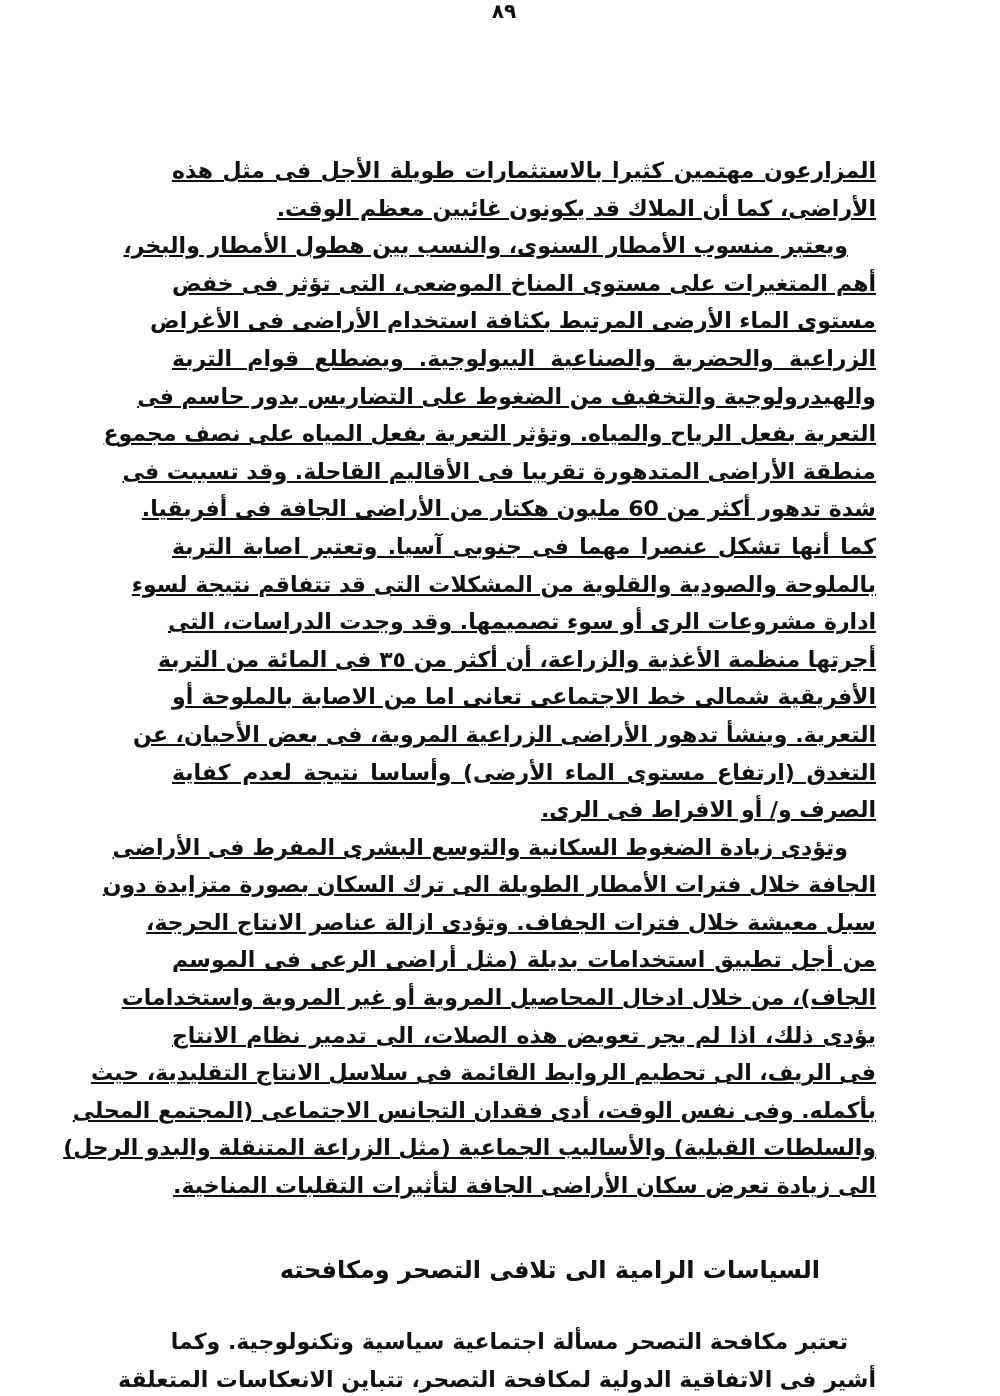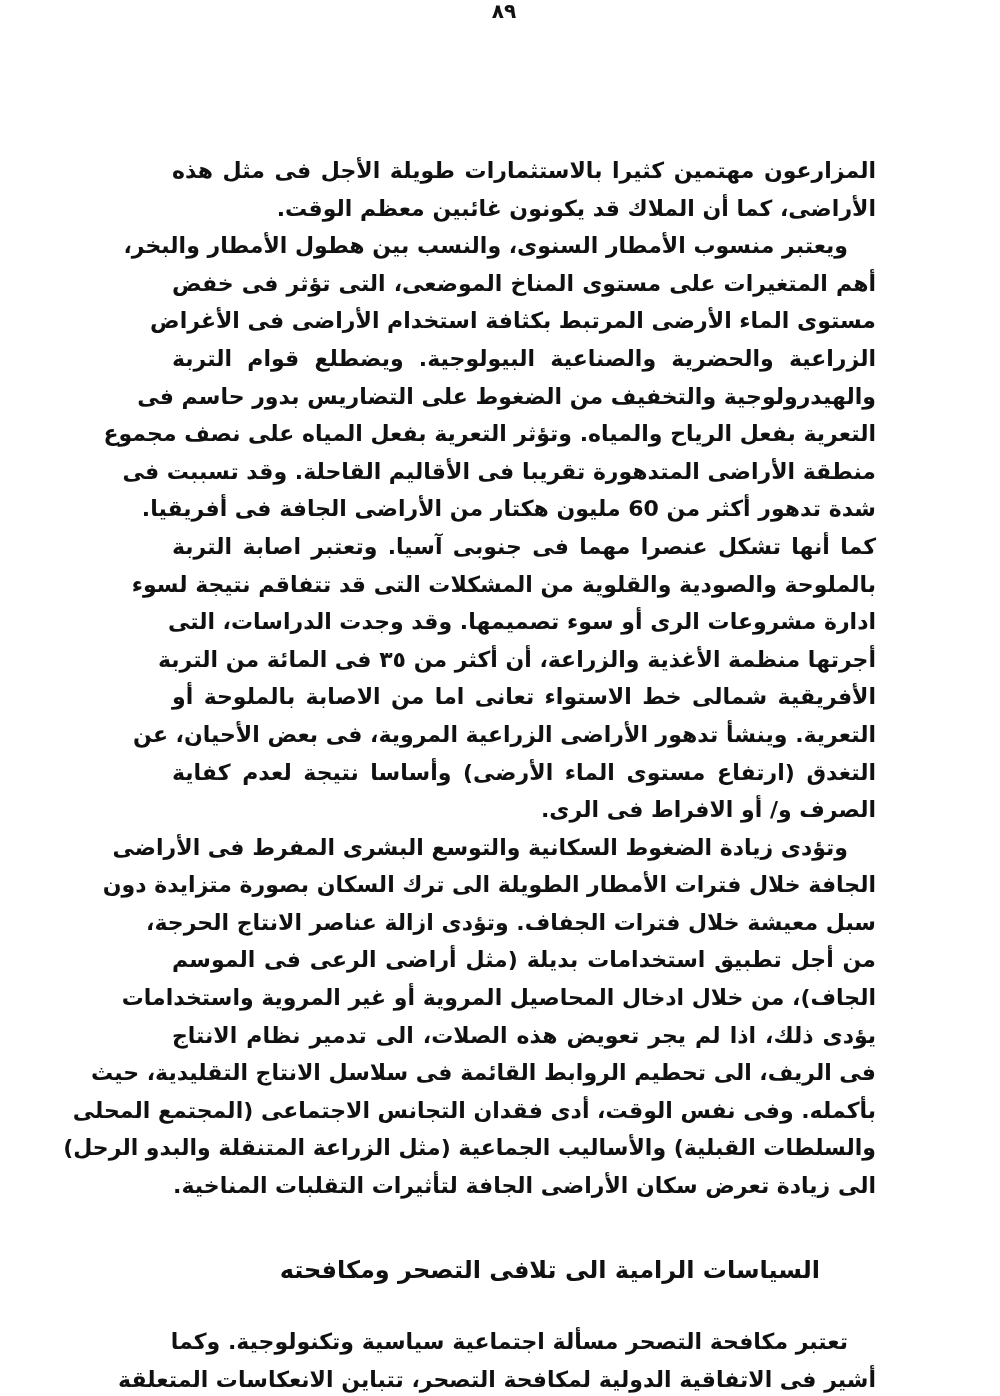--- a/index.html
+++ b/index.html
@@ -42,21 +42,21 @@
       text-align: justify;
       text-align-last: justify;
       font-weight: 600;
     }
     .line.last {
       text-align-last: right;
     }
     .line.indent {
       padding-right: 28px;
     }
-    #block1 { top: 152px; }
+    #block1 { top: 152px; text-decoration: underline; }
     #block2 { top: 1252px; }
     #block3 { top: 1323px; }
     .heading {
       display: block;
       font-size: 24px;
       font-weight: bold;
       line-height: 36px;
       text-align: center;
       padding-right: 56px;
       white-space: nowrap;
@@ -77,21 +77,21 @@
   <span class="line">مستوى الماء الأرضى المرتبط بكثافة استخدام الأراضى فى الأغراض</span>
   <span class="line">الزراعية والحضرية والصناعية البيولوجية. ويضطلع قوام التربة</span>
   <span class="line">والهيدرولوجية والتخفيف من الضغوط على التضاريس بدور حاسم فى</span>
   <span class="line">التعرية بفعل الرياح والمياه. وتؤثر التعرية بفعل المياه على نصف مجموع</span>
   <span class="line">منطقة الأراضى المتدهورة تقريبا فى الأقاليم القاحلة. وقد تسببت فى</span>
   <span class="line">شدة تدهور أكثر من 60 مليون هكتار من الأراضى الجافة فى أفريقيا.</span>
   <span class="line">كما أنها تشكل عنصرا مهما فى جنوبى آسيا. وتعتبر اصابة التربة</span>
   <span class="line">بالملوحة والصودية والقلوية من المشكلات التى قد تتفاقم نتيجة لسوء</span>
   <span class="line">ادارة مشروعات الرى أو سوء تصميمها. وقد وجدت الدراسات، التى</span>
   <span class="line">أجرتها منظمة الأغذية والزراعة، أن أكثر من ٣٥ فى المائة من التربة</span>
-  <span class="line">الأفريقية شمالى خط الاستواء تعانى اما من الاصابة بالملوحة أو</span>
+  <span class="line">الأفريقية شمالى خط الاجتماعى تعانى اما من الاصابة بالملوحة أو</span>
   <span class="line">التعرية. وينشأ تدهور الأراضى الزراعية المروية، فى بعض الأحيان، عن</span>
   <span class="line">التغدق (ارتفاع مستوى الماء الأرضى) وأساسا نتيجة لعدم كفاية</span>
   <span class="line last">الصرف و/ أو الافراط فى الرى.</span>
 
   <span class="line indent">وتؤدى زيادة الضغوط السكانية والتوسع البشرى المفرط فى الأراضى</span>
   <span class="line">الجافة خلال فترات الأمطار الطويلة الى ترك السكان بصورة متزايدة دون</span>
   <span class="line">سبل معيشة خلال فترات الجفاف. وتؤدى ازالة عناصر الانتاج الحرجة،</span>
   <span class="line">من أجل تطبيق استخدامات بديلة (مثل أراضى الرعى فى الموسم</span>
   <span class="line">الجاف)، من خلال ادخال المحاصيل المروية أو غير المروية واستخدامات</span>
   <span class="line">يؤدى ذلك، اذا لم يجر تعويض هذه الصلات، الى تدمير نظام الانتاج</span>

